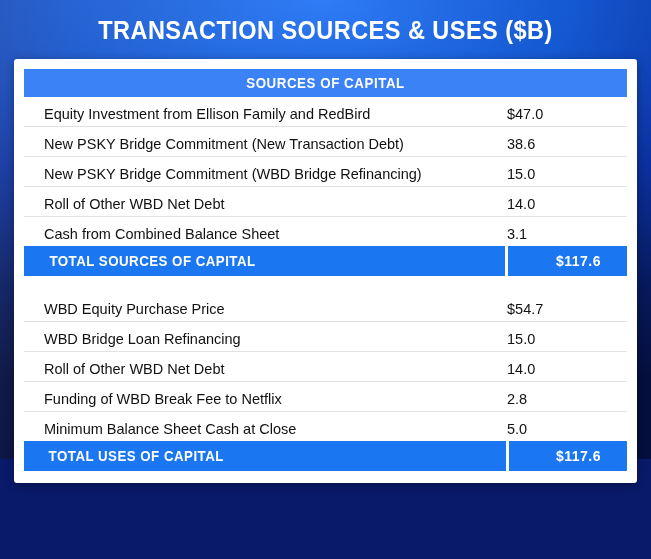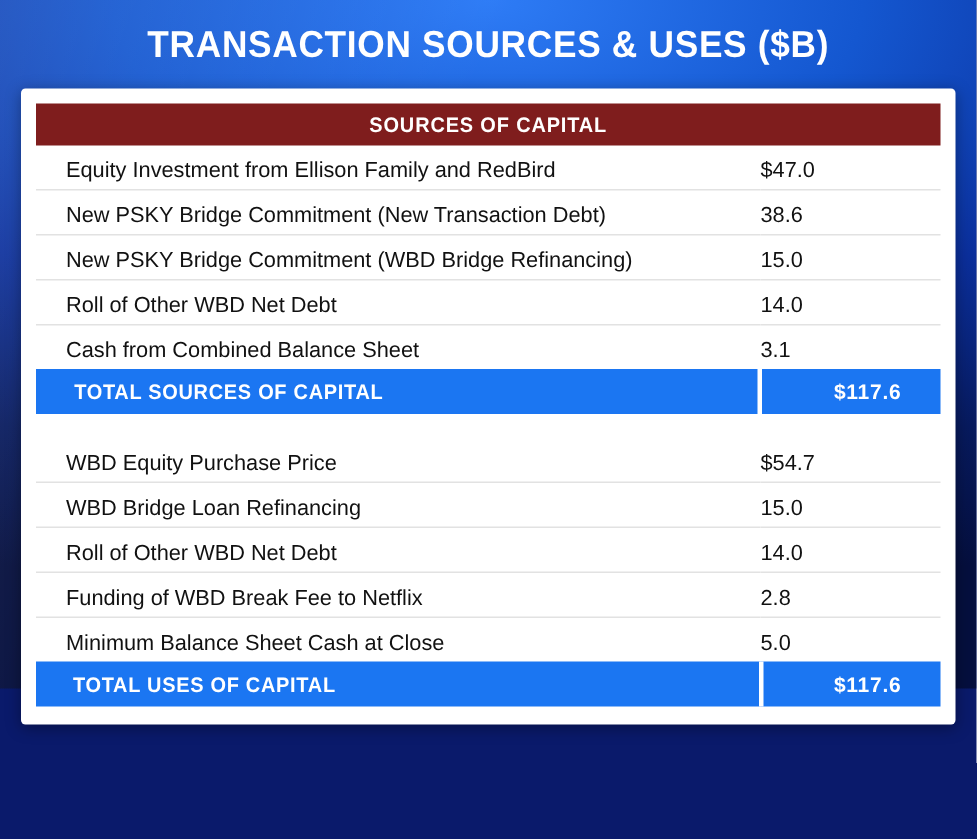--- a/index.html
+++ b/index.html
@@ -51,21 +51,21 @@
     padding: 10px 10px 12px 10px;
     box-sizing: border-box;
     box-shadow: 0 2px 10px rgba(0,0,0,0.35);
   }
   table.tbl {
     width: 100%;
     border-collapse: collapse;
     table-layout: fixed;
   }
   .sec-head td {
-    background: #7f1d1d;
+    background: #3b82f6;
     color: #ffffff;
     text-align: center;
     font-size: 14px;
     font-weight: bold;
     letter-spacing: 0.6px;
     text-transform: uppercase;
     padding: 6px 0 6px 0;
     transform: none;
   }
   .sec-head .hd-inner {

